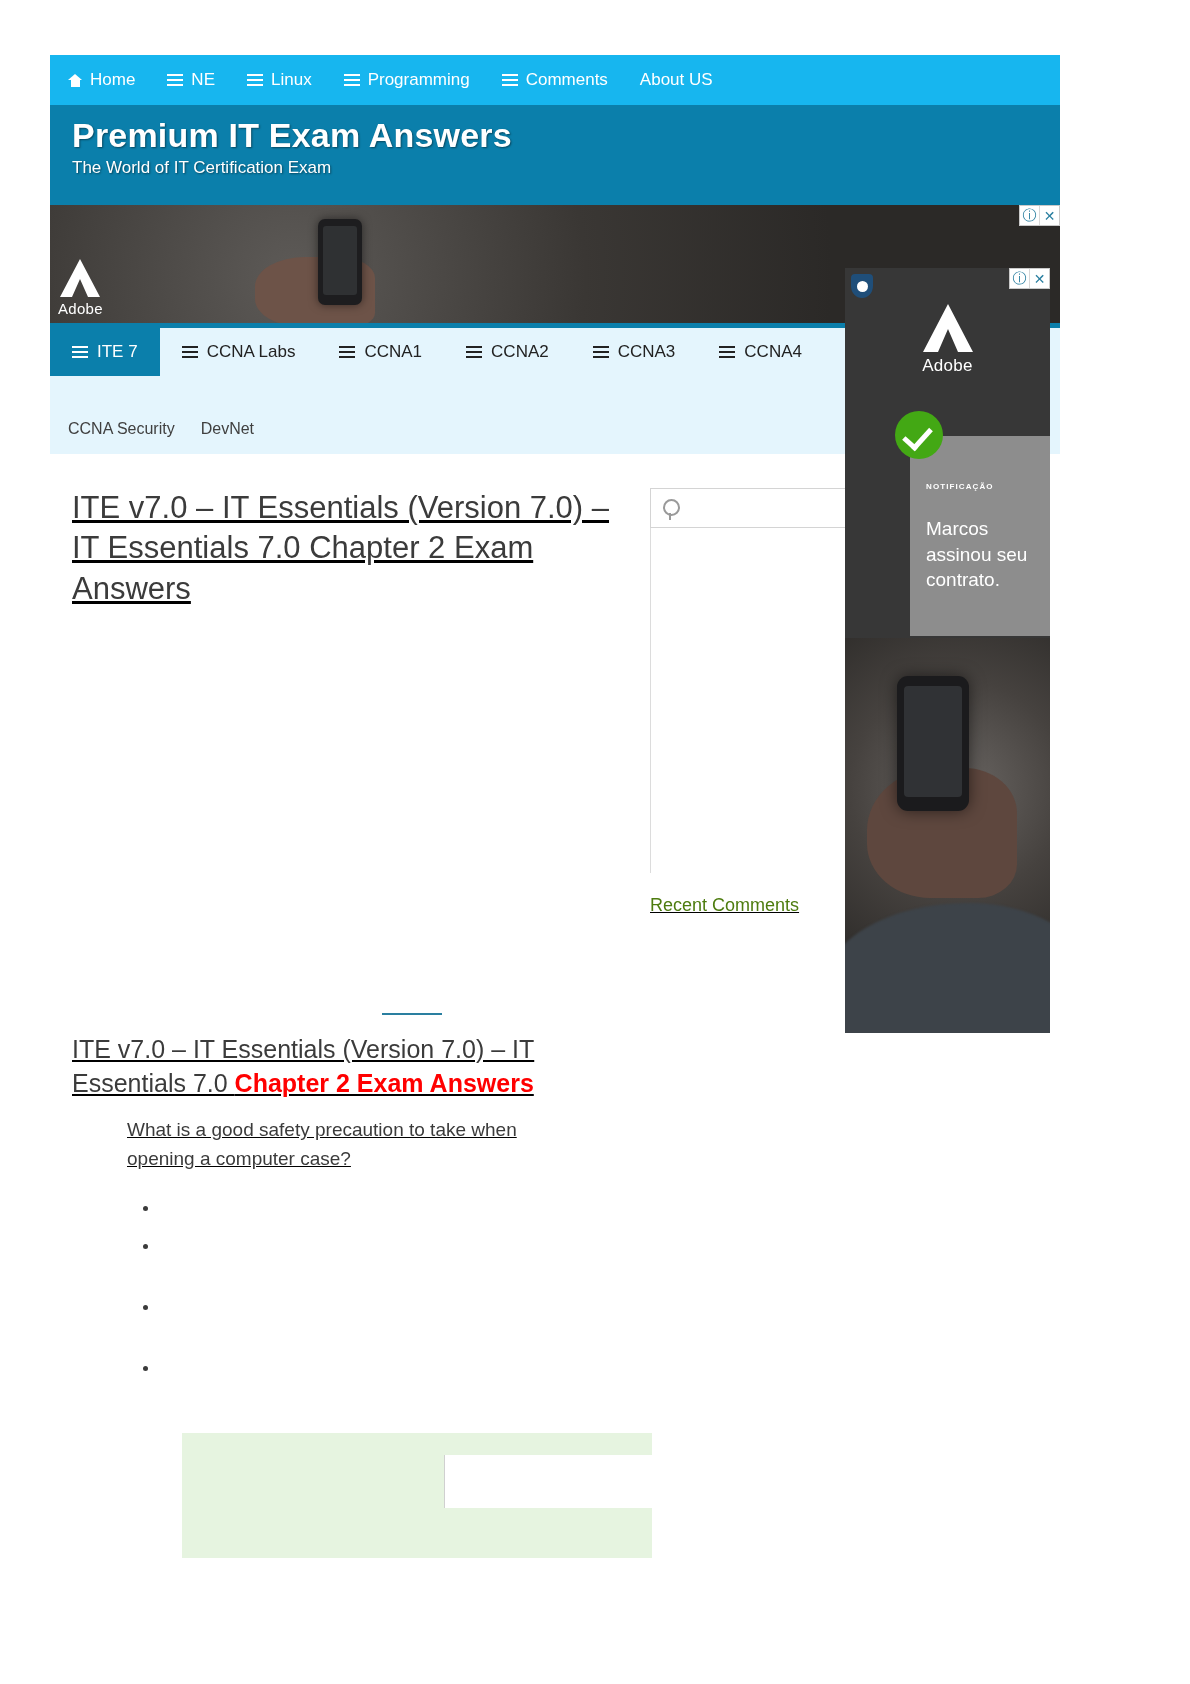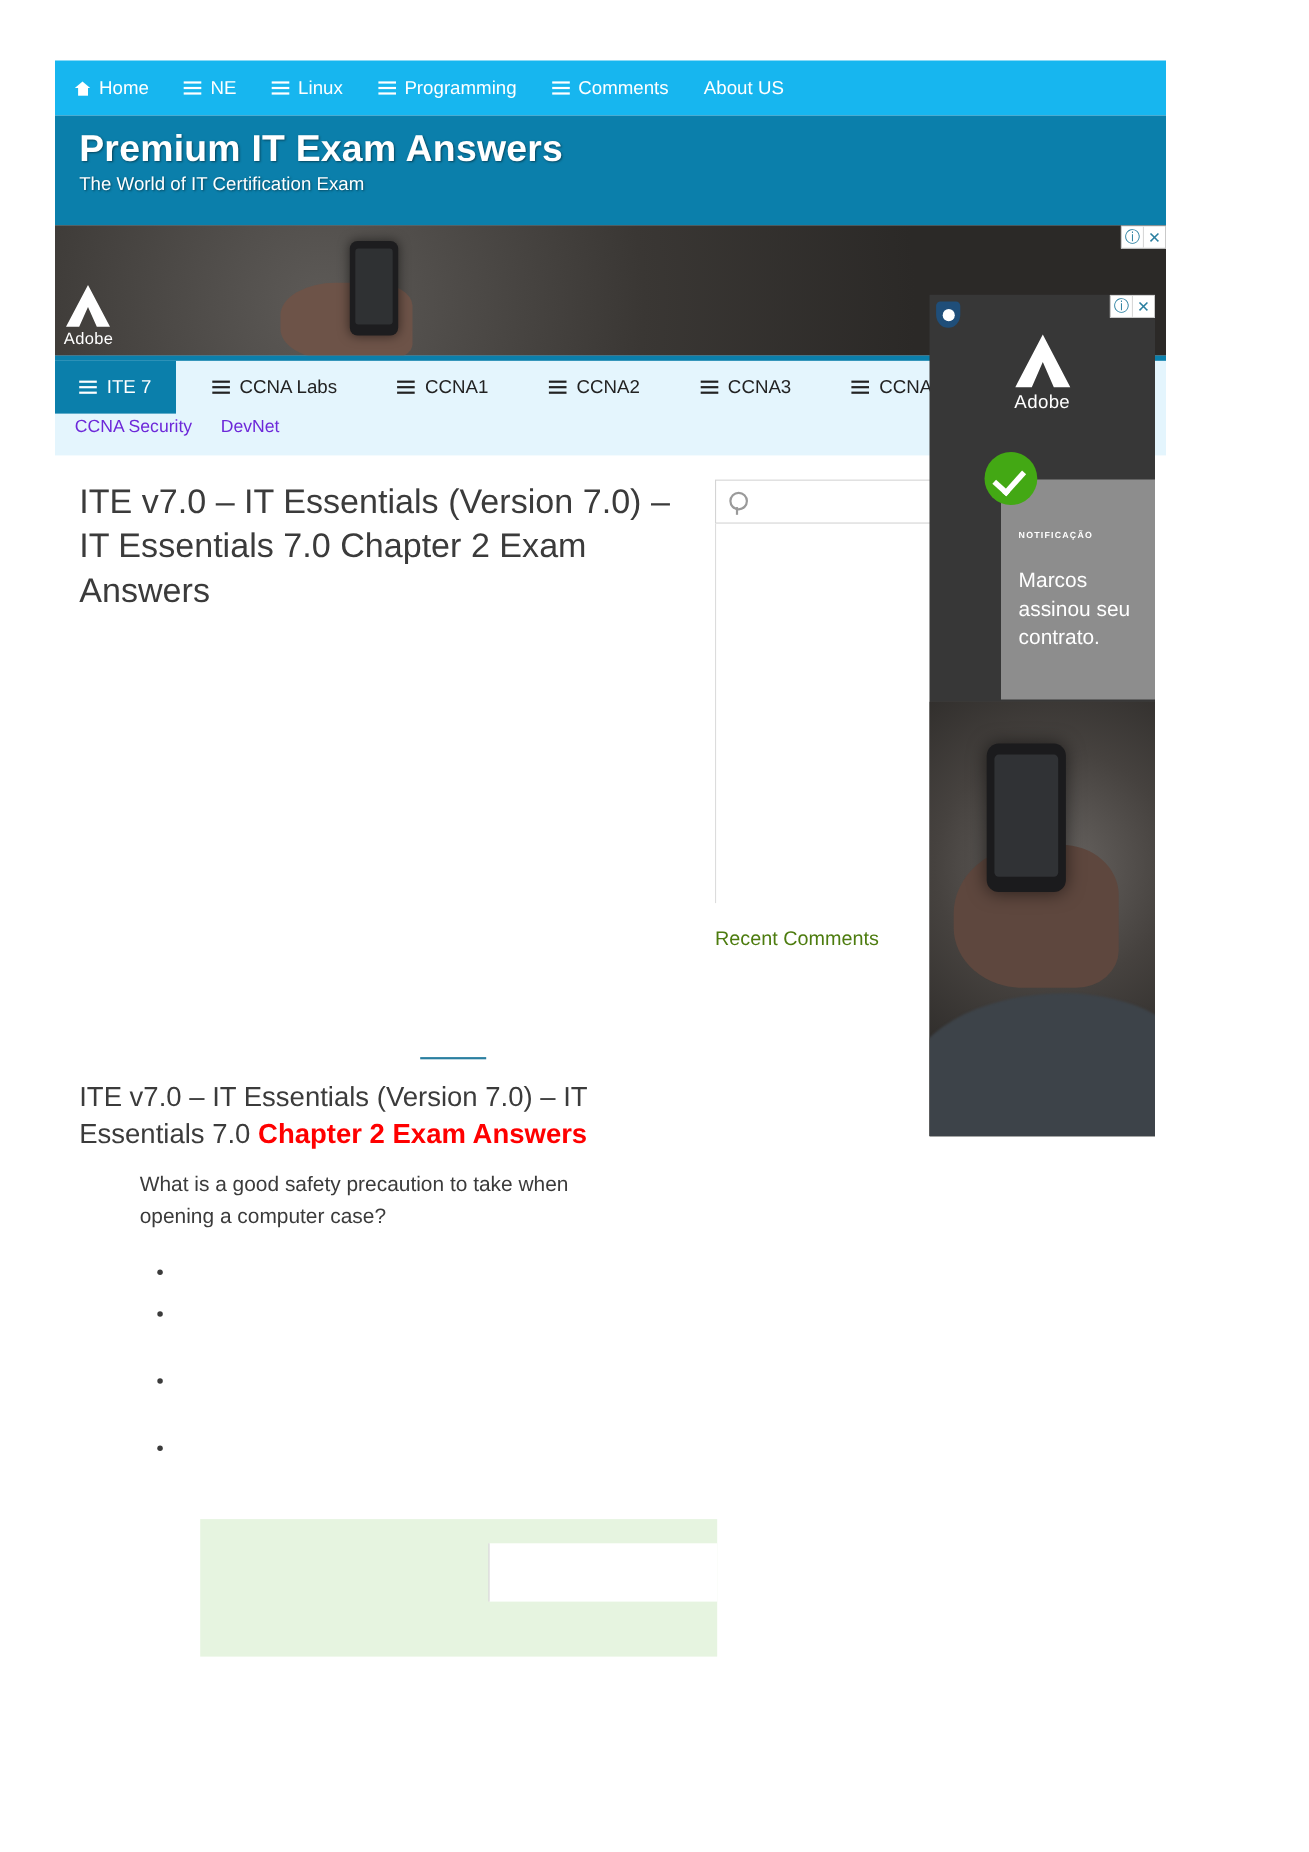--- a/index.html
+++ b/index.html
@@ -194,21 +194,20 @@
   
   .coursenav {
     background: #e4f5fd;
     border-top: 5px solid #0b7fab;
     padding-bottom: 4px;
   }
   .coursenav-row {
     display: flex;
     align-items: flex-end;
     flex-wrap: wrap;
-    gap: 11px;
   }
   .course-item {
     display: flex;
     align-items: center;
     gap: 9px;
     font-size: 17px;
     color: #222222;
     padding: 14px 22px;
     white-space: nowrap;
     cursor: pointer;
@@ -217,29 +216,31 @@
     background: #0b7fab;
     color: #ffffff;
   }
   .coursenav-row2 {
     display: flex;
     padding: 4px 0 12px 18px;
     gap: 26px;
   }
   .course-sub {
     font-size: 16px;
-    color: #6d28d9;
+    color: #404040;
     cursor: pointer;
     white-space: nowrap;
+    margin-top: 40px;
   }
 
   
   .content {
     display: flex;
-    padding-top: 22px;
+    padding-top: 34px;
+    text-decoration: underline;
   }
   .article {
     width: 600px;
     padding: 0 22px 0 22px;
     box-sizing: border-box;
   }
   .post-title {
     font-size: 31px;
     line-height: 1.3;
     color: #3b3b3b;

